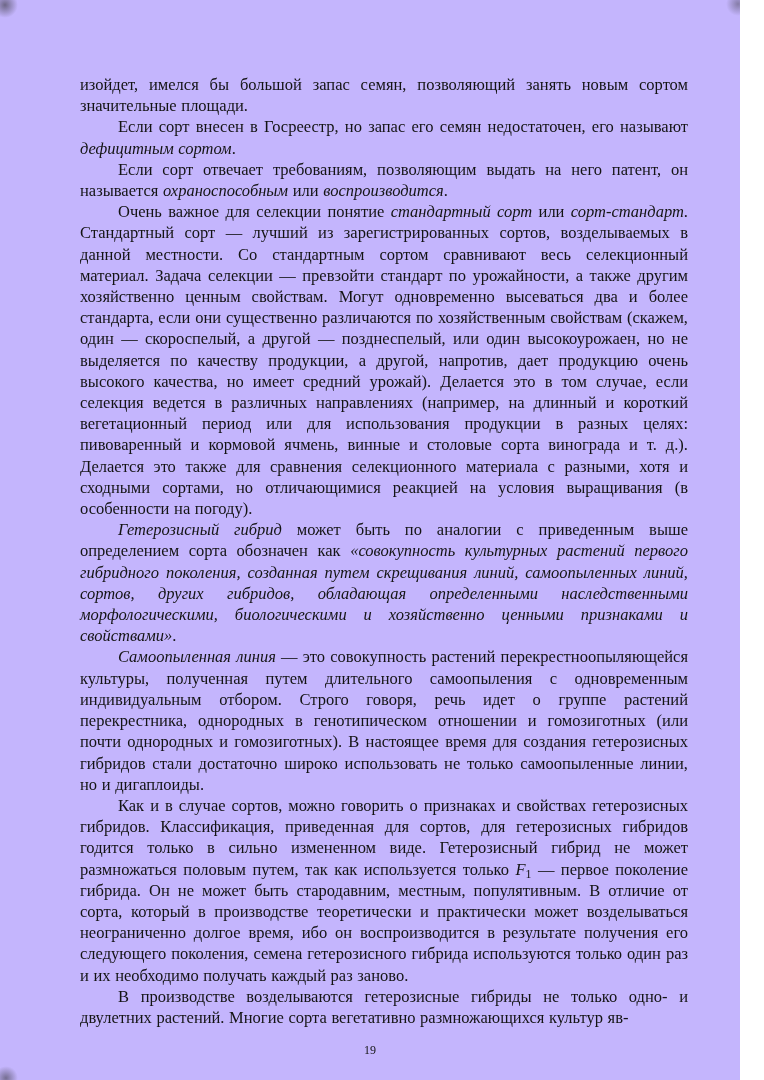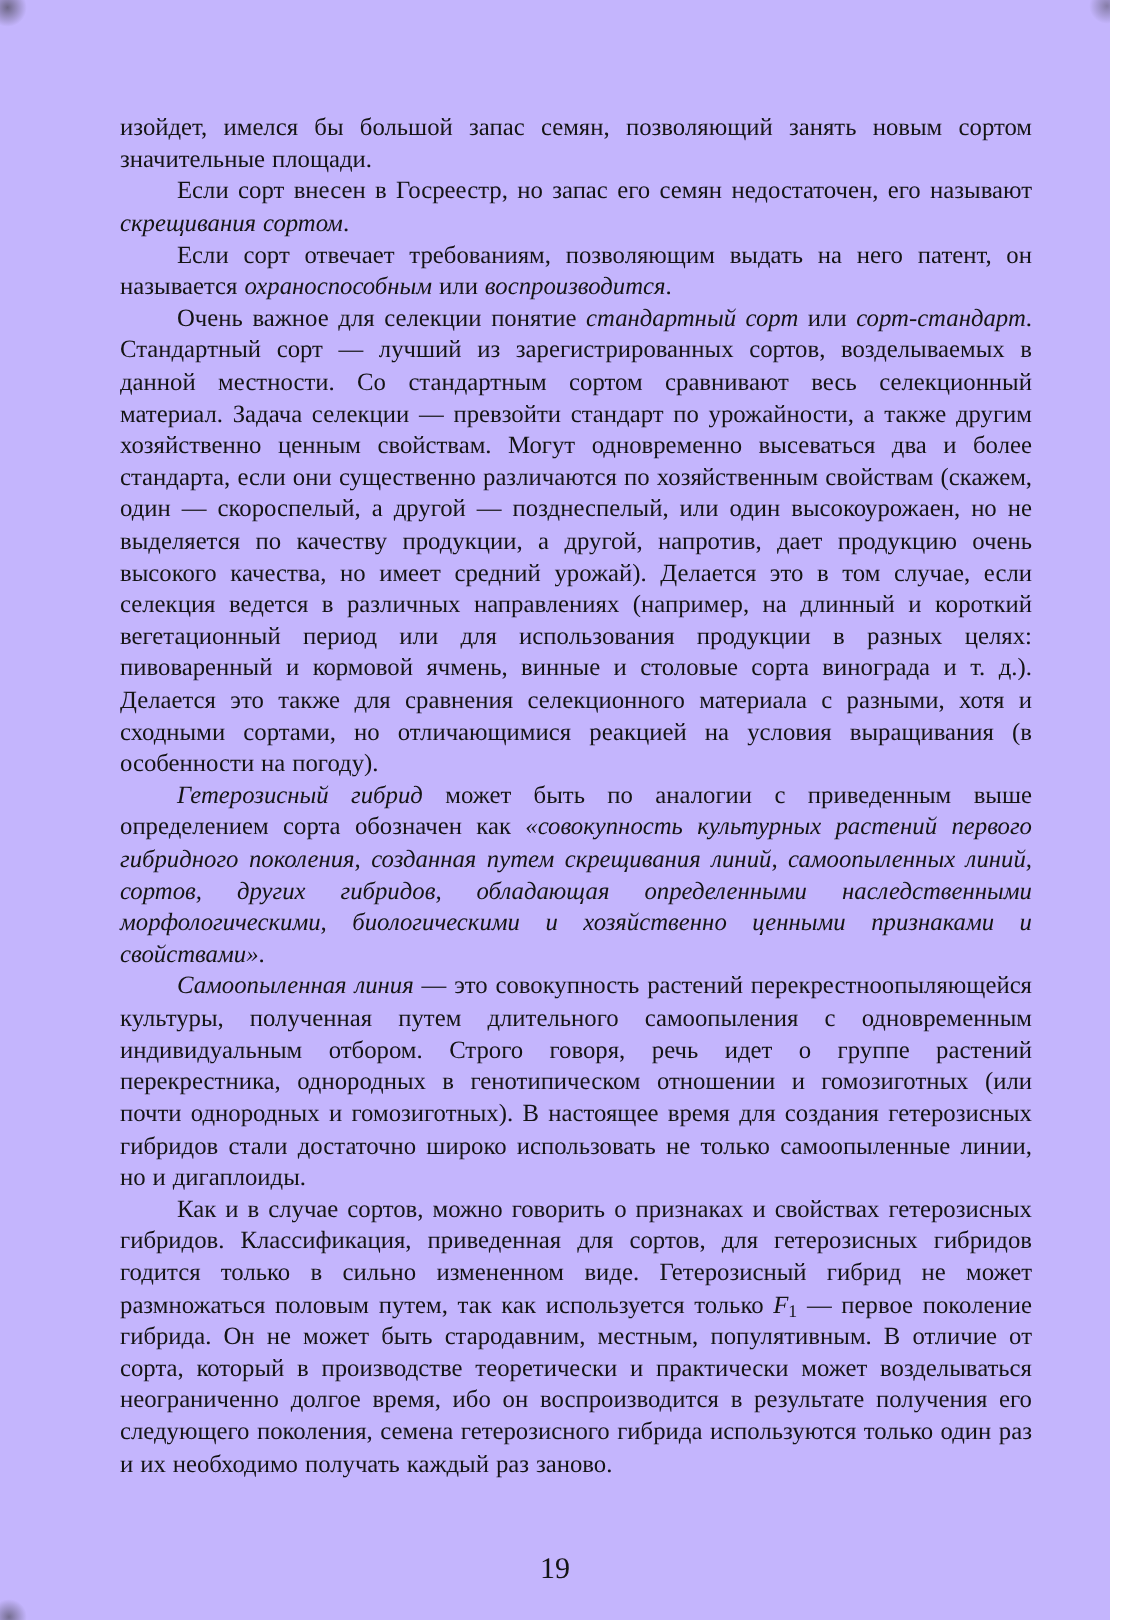--- a/index.html
+++ b/index.html
@@ -41,21 +41,21 @@
     vertical-align: baseline;
     position: relative;
     top: 3px;
   }
   .page-number {
     position: absolute;
     left: 0;
     right: 0;
     bottom: 22px;
     text-align: center;
-    font-size: 20px;
+    font-size: 12px;
     color: #141414;
   }
   .scan-spot {
     position: absolute;
     border-radius: 50%;
     pointer-events: none;
   }
   .spot-top-left {
     left: -8px; top: -8px; width: 26px; height: 26px;
     background: radial-gradient(circle, rgba(40,40,40,0.55) 0%, rgba(40,40,40,0) 70%);
@@ -72,22 +72,23 @@
 </head>
 <body>
 
 <div class="page">
   <div class="scan-spot spot-top-left"></div>
   <div class="scan-spot spot-top-right"></div>
   <div class="scan-spot spot-bottom-left"></div>
 
   <div class="text-block">
       <p class="para no-indent"><span>изойдет, имелся бы большой запас семян, позволяющий занять новым сортом значительные площади.</span></p>
-      <p class="para"><span>Если сорт внесен в Госреестр, но запас его семян недостаточен, его называют </span><em>скрещивания сортом</em><span>.</span></p>
+      <p class="para"><span>Если сорт внесен в Госреестр, но запас его семян недостаточен, его называют </span><em>дефицитным сортом</em><span>.</span></p>
       <p class="para"><span>Если сорт отвечает требованиям, позволяющим выдать на него патент, он называется </span><em>охраноспособным</em><span> или </span><em>воспроизводится</em><span>.</span></p>
       <p class="para"><span>Очень важное для селекции понятие </span><em>стандартный сорт</em><span> или </span><em>сорт-стандарт</em><span>. Стандартный сорт — лучший из зарегистрированных сортов, возделываемых в данной местности. Со стандартным сортом сравнивают весь селекционный материал. Задача селекции — превзойти стандарт по урожайности, а также другим хозяйственно ценным свойствам. Могут одновременно высеваться два и более стандарта, если они существенно различаются по хозяйственным свойствам (скажем, один — скороспелый, а другой — позднеспелый, или один высокоурожаен, но не выделяется по качеству продукции, а другой, напротив, дает продукцию очень высокого качества, но имеет средний урожай). Делается это в том случае, если селекция ведется в различных направлениях (например, на длинный и короткий вегетационный период или для использования продукции в разных целях: пивоваренный и кормовой ячмень, винные и столовые сорта винограда и т. д.). Делается это также для сравнения селекционного материала с разными, хотя и сходными сортами, но отличающимися реакцией на условия выращивания (в особенности на погоду).</span></p>
       <p class="para"><em>Гетерозисный гибрид</em><span> может быть по аналогии с приведенным выше определением сорта обозначен как </span><em>«совокупность культурных растений первого гибридного поколения, созданная путем скрещивания линий, самоопыленных линий, сортов, других гибридов, обладающая определенными наследственными морфологическими, биологическими и хозяйственно ценными признаками и свойствами»</em><span>.</span></p>
       <p class="para"><em>Самоопыленная линия</em><span> — это совокупность растений перекрестноопыляющейся культуры, полученная путем длительного самоопыления с одновременным индивидуальным отбором. Строго говоря, речь идет о группе растений перекрестника, однородных в генотипическом отношении и гомозиготных (или почти однородных и гомозиготных). В настоящее время для создания гетерозисных гибридов стали достаточно широко использовать не только самоопыленные линии, но и дигаплоиды.</span></p>
       <p class="para"><span>Как и в случае сортов, можно говорить о признаках и свойствах гетерозисных гибридов. Классификация, приведенная для сортов, для гетерозисных гибридов годится только в сильно измененном виде. Гетерозисный гибрид не может размножаться половым путем, так как используется только </span><em>F</em><sub>1</sub><span> — первое поколение гибрида. Он не может быть стародавним, местным, популятивным. В отличие от сорта, который в производстве теоретически и практически может возделываться неограниченно долгое время, ибо он воспроизводится в результате получения его следующего поколения, семена гетерозисного гибрида используются только один раз и их необходимо получать каждый раз заново.</span></p>
+      <p class="para"><span>В производстве возделываются гетерозисные гибриды не только одно- и двулетних растений. Многие сорта вегетативно размножающихся культур яв-</span></p>
     </div>
 
   <div class="page-number">19</div>
 </div>
 
 </body></html>

